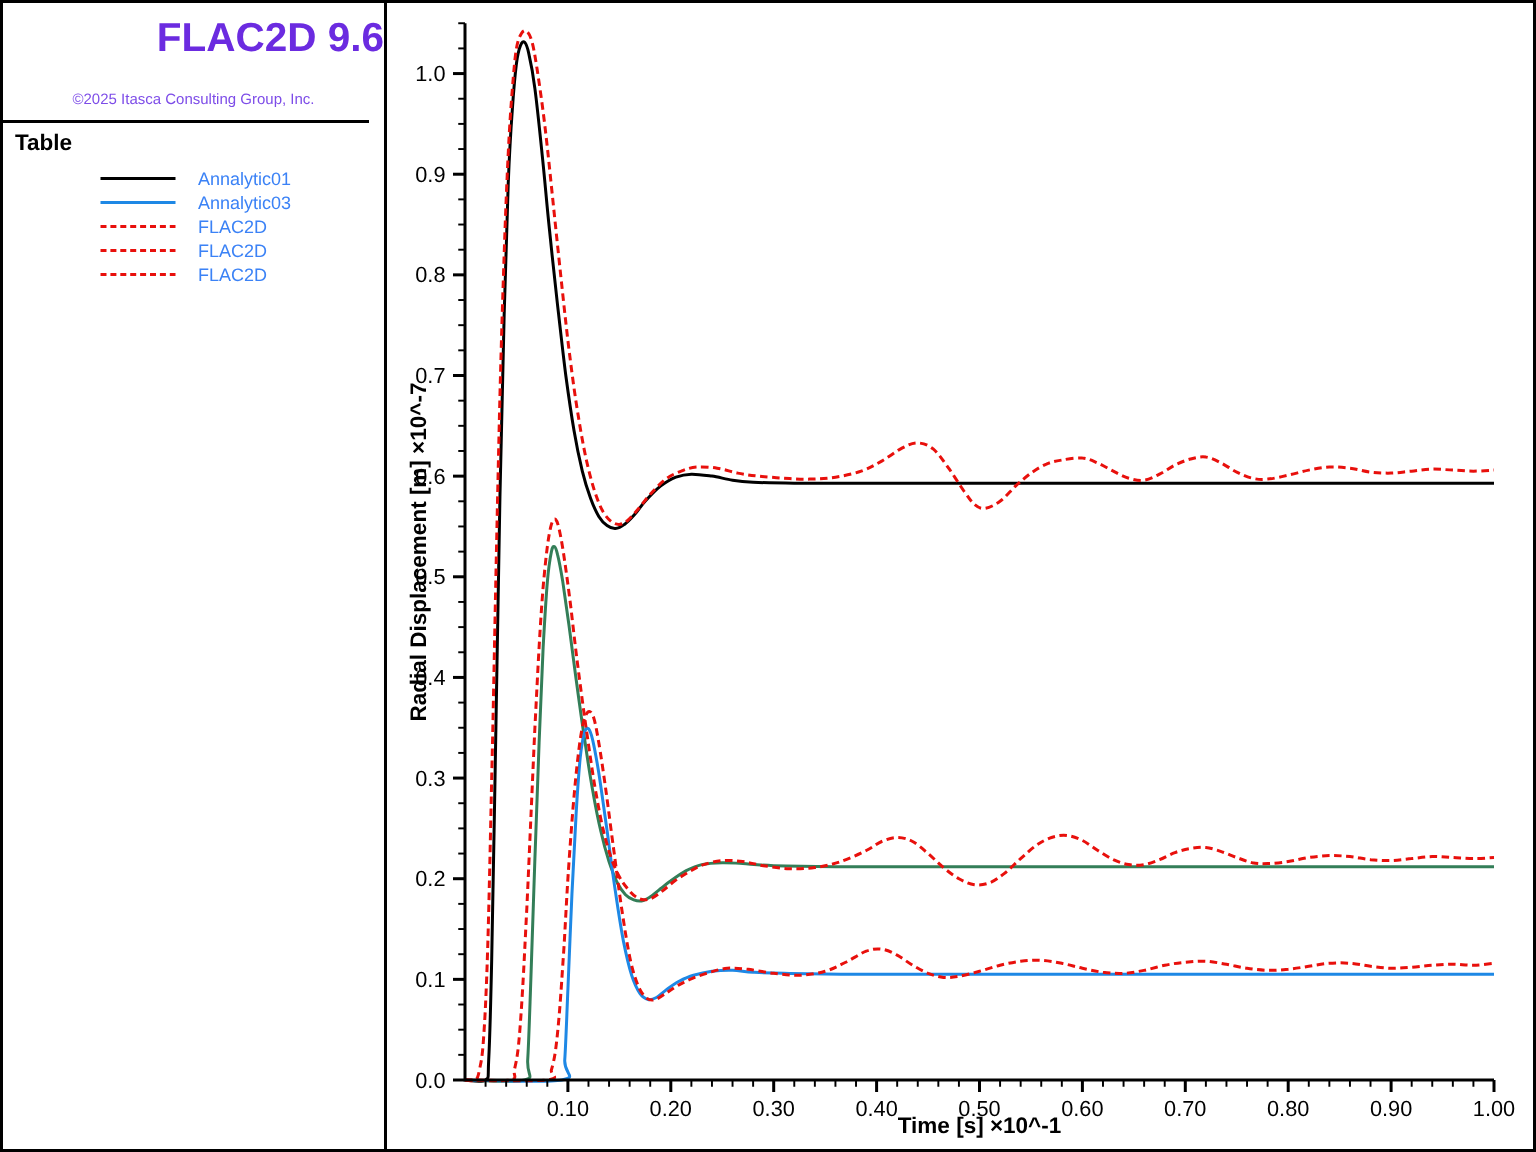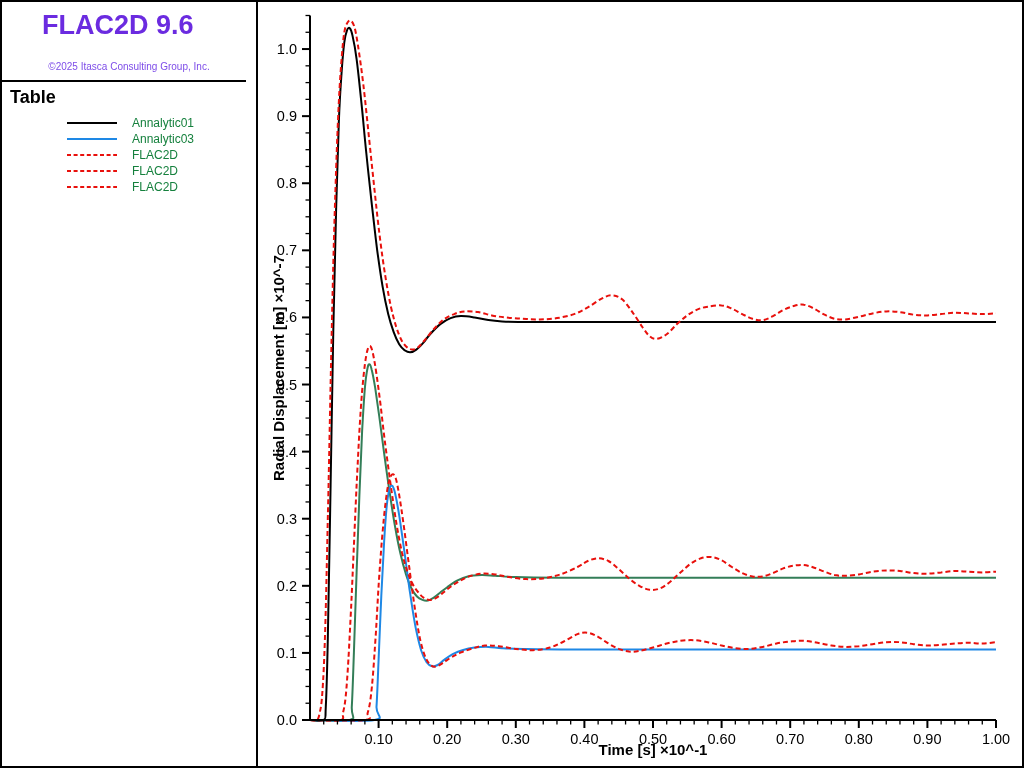--- a/index.html
+++ b/index.html
@@ -6,32 +6,32 @@
   .app{
     position:relative;width:1024px;height:768px;background:#fff;
     border:2px solid #000;box-sizing:border-box;overflow:hidden;
     font-family:"Liberation Sans",sans-serif;
   }
   .sidebar{
     position:absolute;left:0;top:0;width:254px;height:100%;
     border-right:2px solid #000;background:#fff;
   }
   .brand-title{
-    margin-top:8px;text-align:left;font-size:27px;font-weight:bold;
+    margin-top:8px;text-align:right;font-size:27px;font-weight:bold;
     color:#6B2BE0;letter-spacing:0px;padding-left:40px;
   }
   .brand-copy{
     margin-top:20px;text-align:center;font-size:10px;color:#7D4CE8;
   }
   .rule{height:2px;background:#000;margin:8px 10px 0 0;}
-  .table-heading{font-size:18px;font-weight:bold;color:#000;margin:5px 0 0 8px;}
+  .table-heading{font-size:15px;font-weight:bold;color:#000;margin:5px 0 0 8px;}
   .legend{margin-top:7px;}
   .legend-row{display:flex;align-items:center;height:16px;}
   .legend-swatch{margin-left:64px;width:52px;height:4px;flex:0 0 auto;}
-  .legend-label{margin-left:14px;font-size:12px;color:#15803d;white-space:nowrap;}
+  .legend-label{margin-left:14px;font-size:12px;color:#3b82f6;white-space:nowrap;}
   .plot{position:absolute;left:256px;top:0;width:768px;height:768px;}
   svg text{font-family:"Liberation Sans",sans-serif;}
 </style>
 </head>
 <body>
 
 <div class="app">
 
   <div class="sidebar">
     <div class="brand-title">FLAC2D 9.6</div>

